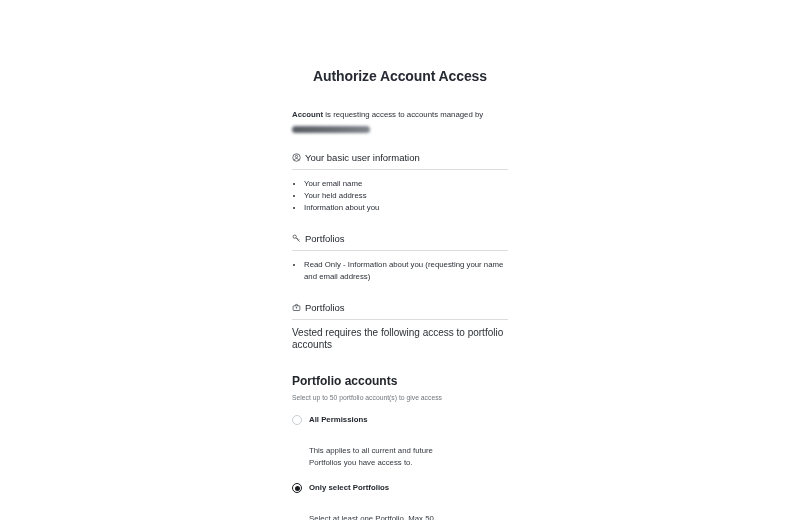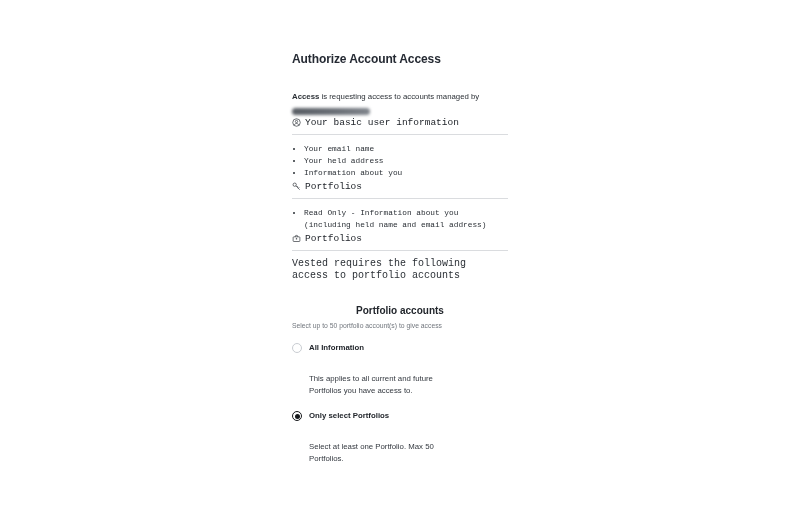--- a/index.html
+++ b/index.html
@@ -8,48 +8,48 @@
     width: 800px; height: 520px;
     background: #ffffff;
     overflow: hidden;
     font-family: "Liberation Sans", sans-serif;
     color: #272b31;
     -webkit-font-smoothing: antialiased;
   }
   .col { width: 216px; margin: 0 auto; padding-top: 52px; }
 
   .title {
-    font-size: 12px; font-weight: 700; 
-    color: #252a33; letter-spacing: -0.1px; margin: 0;
+    font-size: 14px; font-weight: 700; text-align: center;
+    color: #252a33; letter-spacing: -0.1px; margin: 16px;
   }
 
   .intro { margin-top: 25px; font-size: 7.8px; line-height: 12px; color: #2b3036; }
   .intro .bold { font-weight: 700; }
   .redacted-bar {
     height: 7px; width: 78px; margin-top: 5px;
     background: linear-gradient(90deg,#585d64,#6a6f76 55%,#80858c);
     border-radius: 4px; filter: blur(1.6px);
   }
 
-  .section { margin-top: 2px; font-family: Liberation Mono, monospace; }
+  .section { margin-top: 19px; }
   .section-head {
     display: flex; align-items: center; gap: 4px;
     padding-bottom: 6px; border-bottom: 1px solid #dadcdf;
   }
   .section-title { font-size: 9.5px; font-weight: 500; color: #22262c; }
   .icon { display: inline-flex; flex: none; }
   .icon svg { display: block; }
 
   ul.bullets { margin: 8px 0 0 0; padding-left: 12px; }
   ul.bullets li {
     font-size: 7.8px; line-height: 12px; color: #2b3036; margin: 0;
   }
   .section-desc { margin-top: 7px; font-size: 10px; line-height: 12px; color: #2b3036; }
 
-  .pa-heading { margin-top: 23px; font-size: 10px; font-weight: 700; color: #22262c; text-align: center; }
+  .pa-heading { margin-top: 23px; font-size: 12px; font-weight: 700; color: #22262c; }
   .pa-sub { margin-top: 6px; font-size: 6.8px; color: #72777e; }
 
   .option { display: flex; gap: 7px; margin-top: 14px; }
   .radio {
     width: 10px; height: 10px; border-radius: 50%;
     border: 1px solid #c9cdd2; background: #fff; flex: none; position: relative;
   }
   .radio.selected { border: 1.5px solid #17191c; }
   .radio.selected::after {
     content: ""; position: absolute; inset: 1.5px;
@@ -59,21 +59,21 @@
   .option-desc { margin-top: 20px; font-size: 7.8px; line-height: 12px; max-width: 150px; color: #33383f; }
 </style>
 </head>
 <body>
 
 <div class="col">
 
   <h1 class="title">Authorize Account Access</h1>
 
   <div class="intro">
-    <span class="bold">Access</span><span> is requesting access to accounts managed by</span>
+    <span class="bold">Account</span><span> is requesting access to accounts managed by</span>
   </div>
   <div class="redacted-bar"></div>
 
   <div class="section">
     <div class="section-head">
       <span class="icon">
         <svg width="9" height="9" viewBox="0 0 24 24" fill="none" stroke="#2b3036" stroke-width="1.8">
           <circle cx="12" cy="12" r="10"></circle>
           <circle cx="12" cy="9.3" r="3.1"></circle>
           <path d="M5.6 19.1c1.5-2.9 3.8-4.5 6.4-4.5s4.9 1.6 6.4 4.5"></path>
@@ -94,21 +94,21 @@
         <svg width="9" height="9" viewBox="0 0 24 24" fill="none" stroke="#2b3036" stroke-width="1.8">
           <circle cx="7.2" cy="7.2" r="4.4"></circle>
           <path d="M10.4 10.4 L20.5 20.5"></path>
           <path d="M16.6 16.6 l2.6-2.6"></path>
           <path d="M13.4 13.4 l2.3-2.3"></path>
         </svg>
       </span>
       <span class="section-title">Portfolios</span>
     </div>
     <ul class="bullets">
-      <li>Read Only - Information about you (including held name and email address)</li>
+      <li>Read Only - Information about you (requesting your name and email address)</li>
     </ul>
   </div>
 
   <div class="section">
     <div class="section-head">
       <span class="icon">
         <svg width="9" height="9" viewBox="0 0 24 24" fill="none" stroke="#2b3036" stroke-width="1.8">
           <rect x="3" y="7.5" width="18" height="12.5" rx="2"></rect>
           <path d="M9 7.5 V5.8 a2 2 0 0 1 2-2 h2 a2 2 0 0 1 2 2 V7.5"></path>
           <rect x="10.3" y="11.4" width="3.4" height="3" fill="#2b3036" stroke="none"></rect>
@@ -118,21 +118,21 @@
     </div>
     <div class="section-desc">Vested requires the following access to portfolio accounts</div>
   </div>
 
   <div class="pa-heading">Portfolio accounts</div>
   <div class="pa-sub">Select up to 50 portfolio account(s) to give access</div>
 
   <div class="option">
     <span class="radio"></span>
     <div>
-      <div class="option-label">All Information</div>
+      <div class="option-label">All Permissions</div>
       <div class="option-desc">This applies to all current and future Portfolios you have access to.</div>
     </div>
   </div>
 
   <div class="option">
     <span class="radio selected"></span>
     <div>
       <div class="option-label">Only select Portfolios</div>
       <div class="option-desc">Select at least one Portfolio. Max 50 Portfolios.</div>
     </div>

